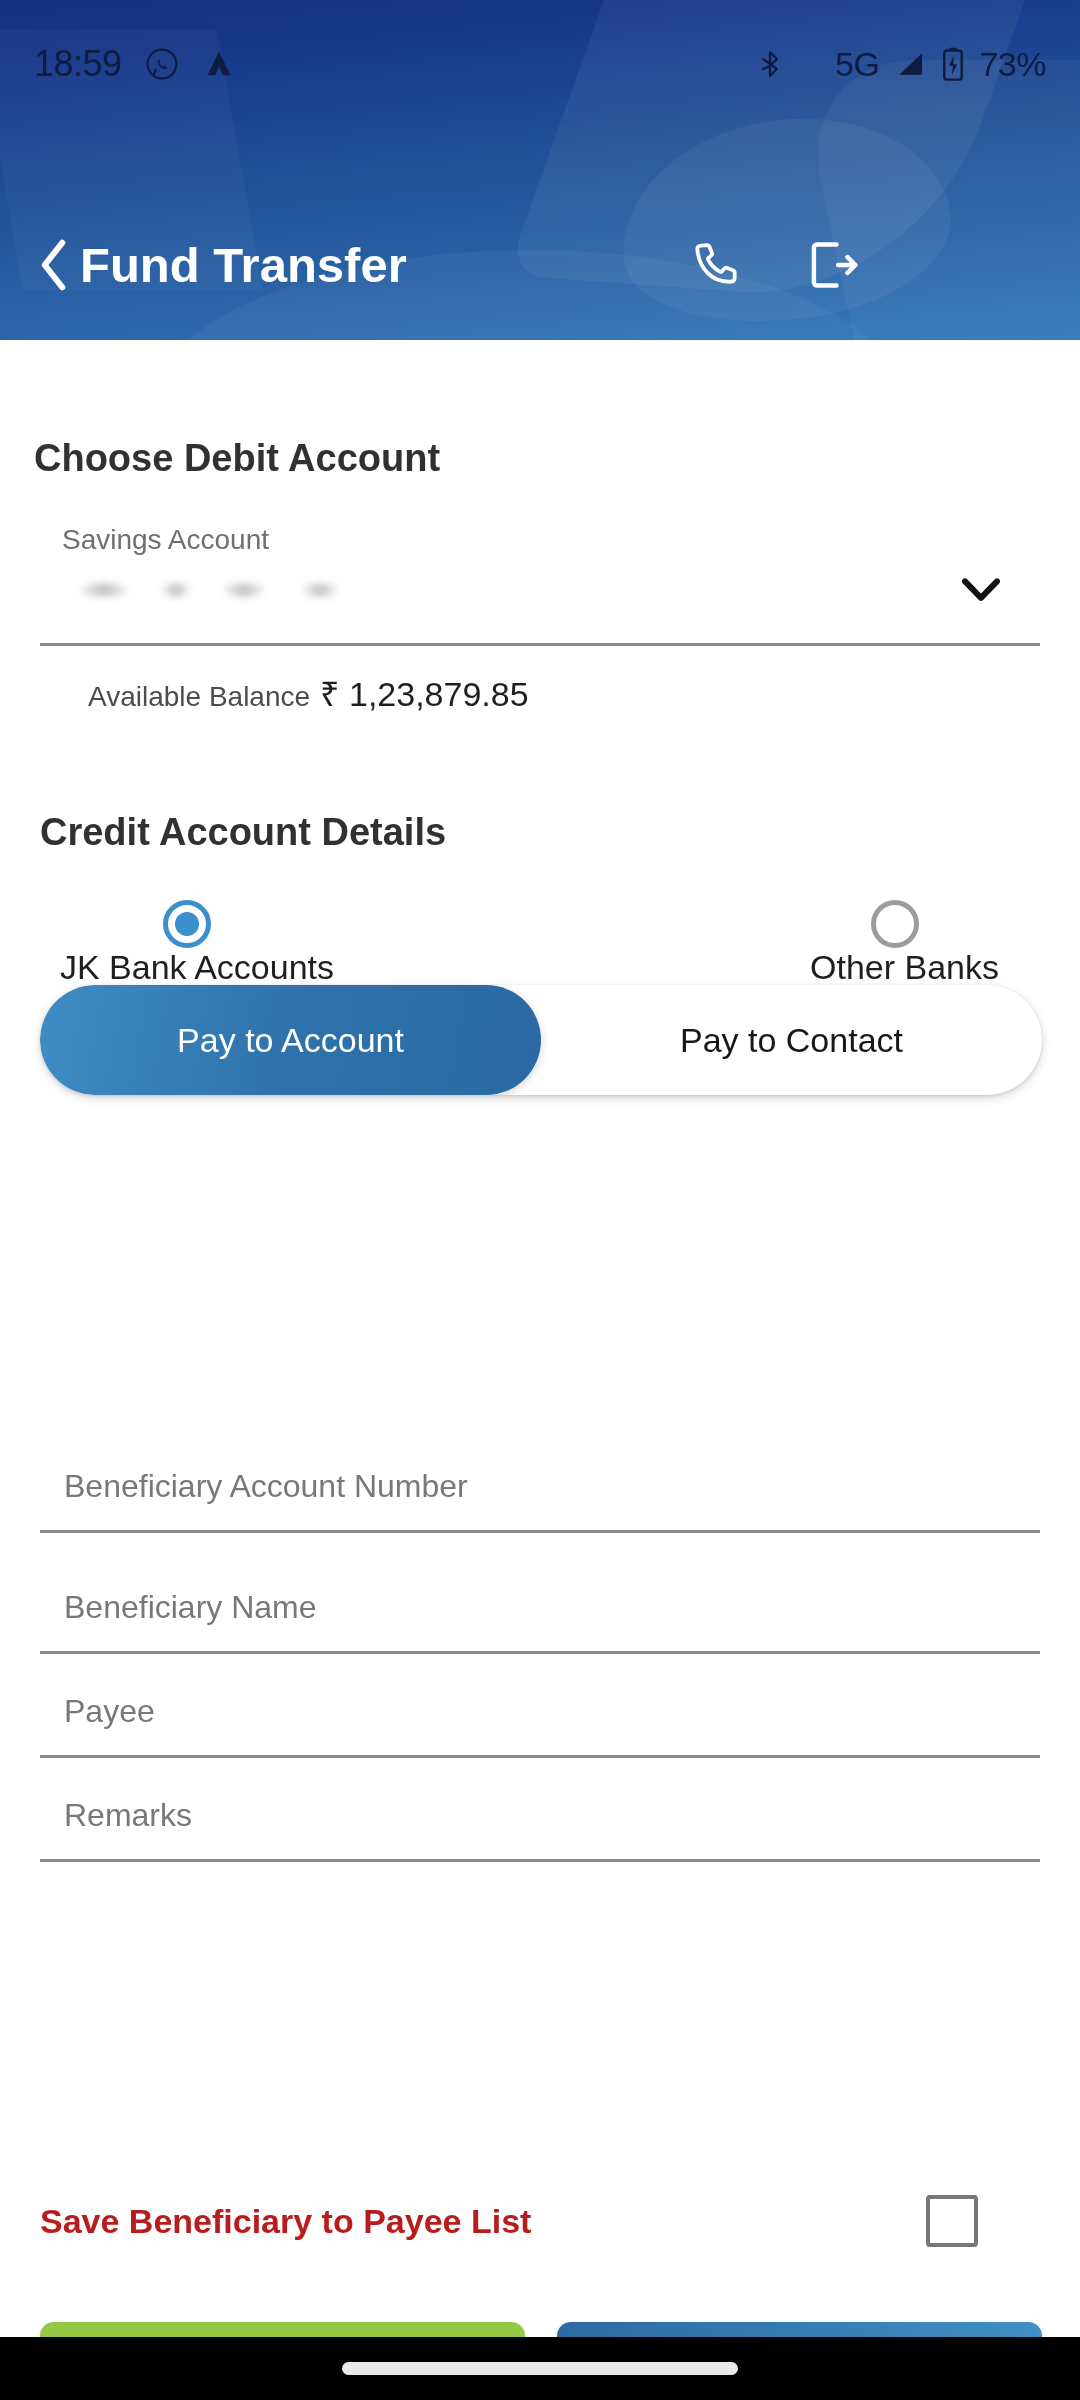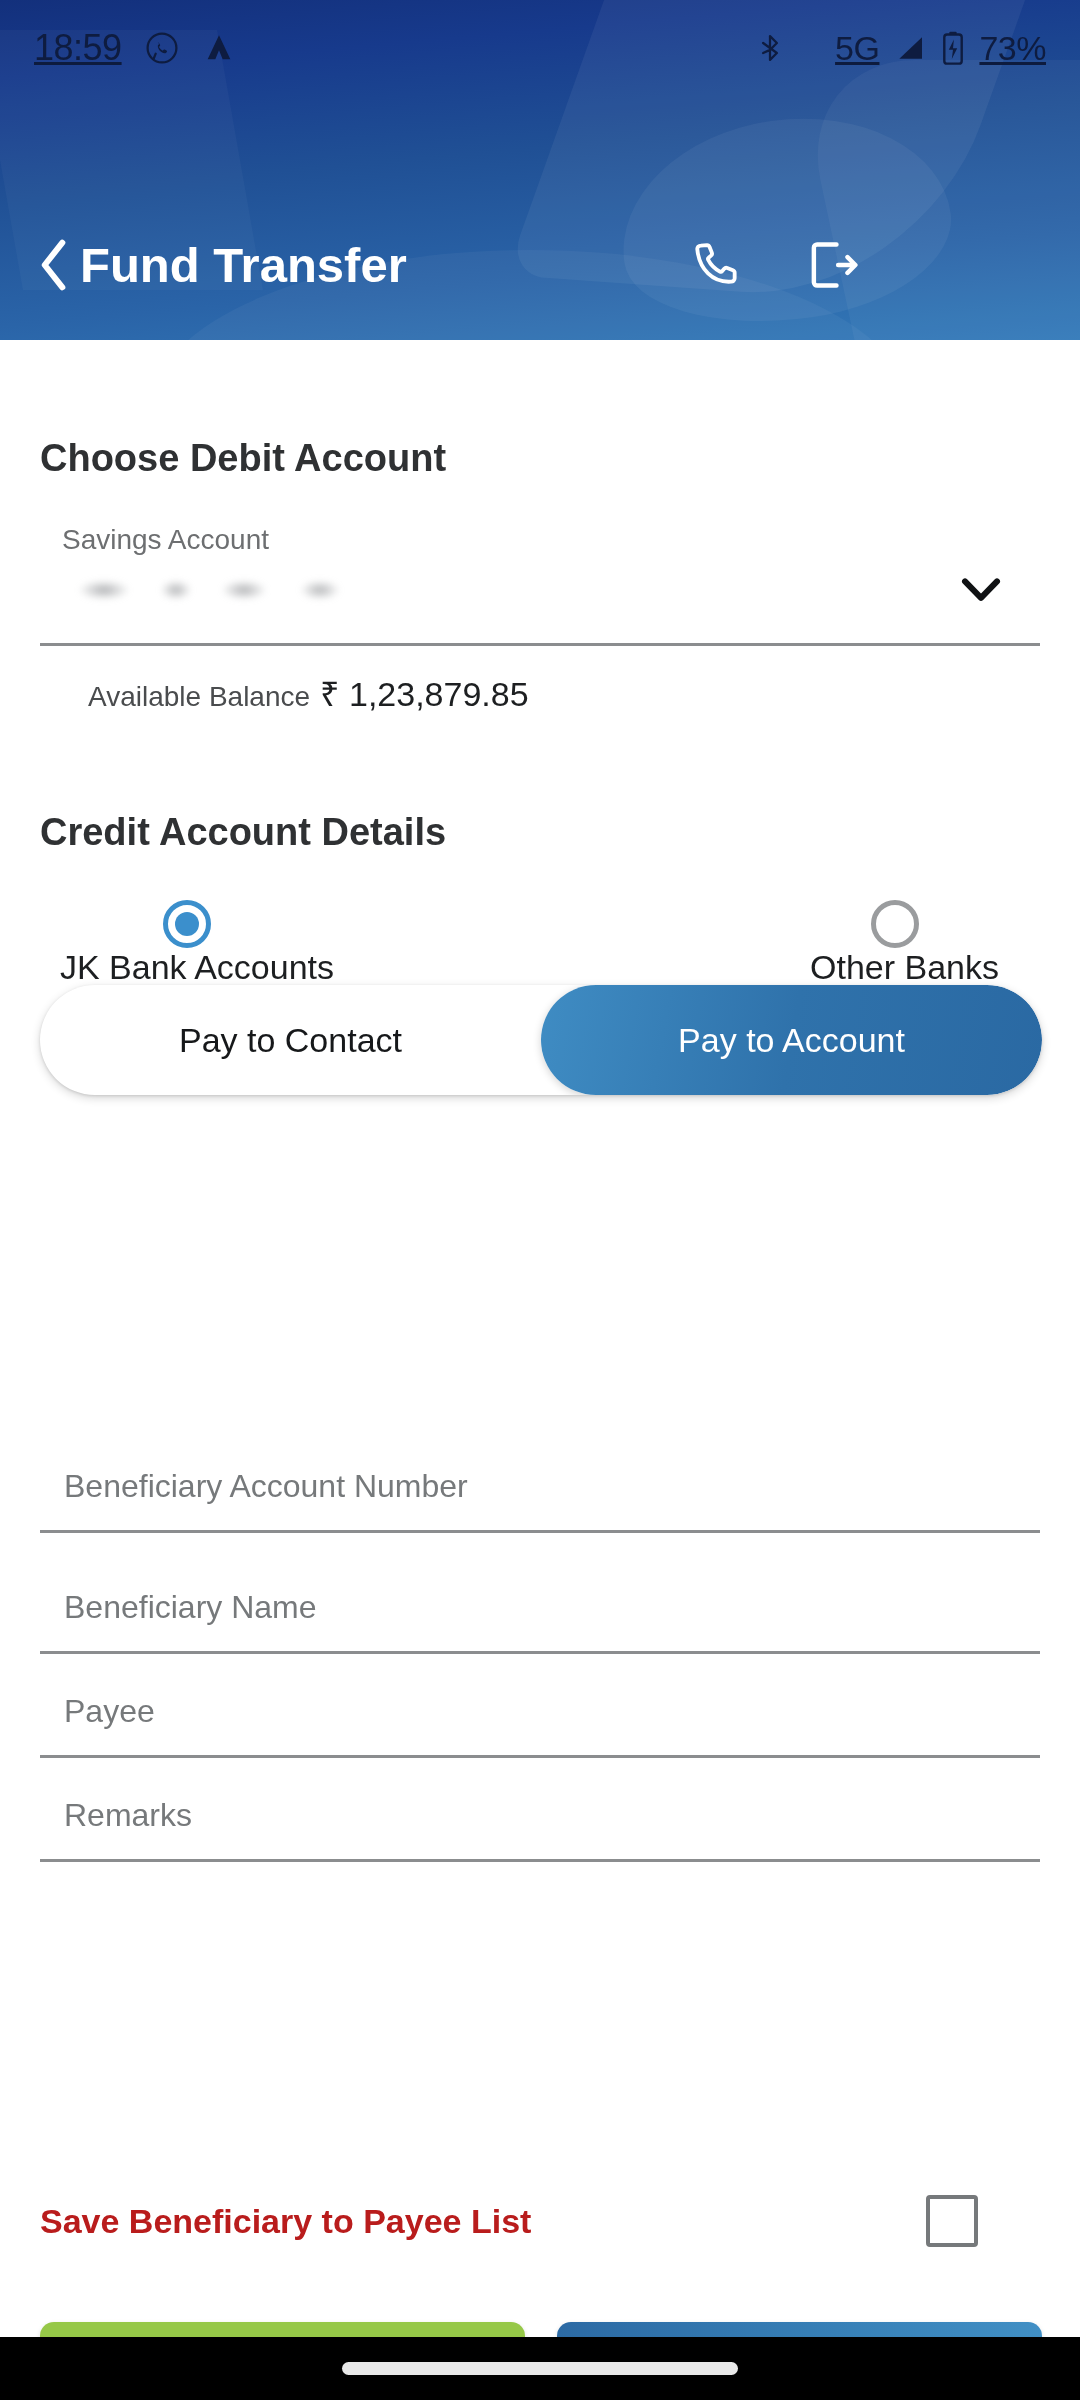--- a/index.html
+++ b/index.html
@@ -47,26 +47,25 @@
     transform:skewX(10deg);
   }
   .wm5 {
     left:150px; top:250px; width:760px; height:160px;
     background:rgba(255,255,255,0.045);
     border-radius:50% 50% 0 0 / 100% 100% 0 0;
   }
 
   
   .statusbar {
-    position:absolute; left:0; top:0;
+    position:absolute; left:0; top:16px;
     width:1080px; height:96px;
     display:flex; align-items:center;
     padding:16px 34px;
     color:#0d1b3e;
-    text-decoration:underline;
   }
   .sb-left { display:flex; align-items:center; gap:22px; }
   .sb-time { font-size:36px; font-weight:400; letter-spacing:-0.5px; color:#0e1c40; }
   .sb-right { margin-left:auto; display:flex; align-items:center; gap:14px; }
   .sb-5g { font-size:34px; font-weight:400; color:#0e1c40; letter-spacing:-0.5px;margin-left:36px; }
   .sb-batt { font-size:34px; font-weight:400; color:#0e1c40; letter-spacing:-0.5px; }
   .ic { display:inline-flex; align-items:center; justify-content:center; }
 
   
   .appbar {
@@ -92,21 +91,21 @@
   .act-ic { width:60px; height:60px; display:flex; align-items:center; justify-content:center; cursor:pointer; }
 
   
   .body { position:absolute; left:0; top:340px; width:1080px; height:1997px; background:#fff; }
 
   .sec-title {
     position:absolute;
     font-size:38px; font-weight:700; color:#2f3133;
     letter-spacing:0px;
   }
-  #t-debit  { left:40px; top:97px; }
+  #t-debit  { left:34px; top:97px; }
   #t-credit { left:40px; top:471px; }
 
   
   .acct-label {
     position:absolute; left:62px; top:184px;
     font-size:28px; color:#6d6f71; font-weight:400;
   }
   .acct-number-blur {
     position:absolute; left:62px; top:228px;
     width:320px; height:40px;
@@ -321,22 +320,22 @@
         </span>
         <span class="radio-lbl">JK Bank Accounts</span>
       </span>
       <span class="radio-opt second">
         <span class="radio-ring"></span>
         <span class="radio-lbl">Other Banks</span>
       </span>
     </div>
 
     <div class="seg">
+      <div class="seg-item active">Pay to Account</div>
       <div class="seg-item">Pay to Contact</div>
-      <div class="seg-item active">Pay to Account</div>
     </div>
 
     <div class="field" id="f1">
       <div class="ph">Beneficiary Account Number</div>
       <div class="line"></div>
     </div>
     <div class="field" id="f2">
       <div class="ph">Beneficiary Name</div>
       <div class="line"></div>
     </div>

